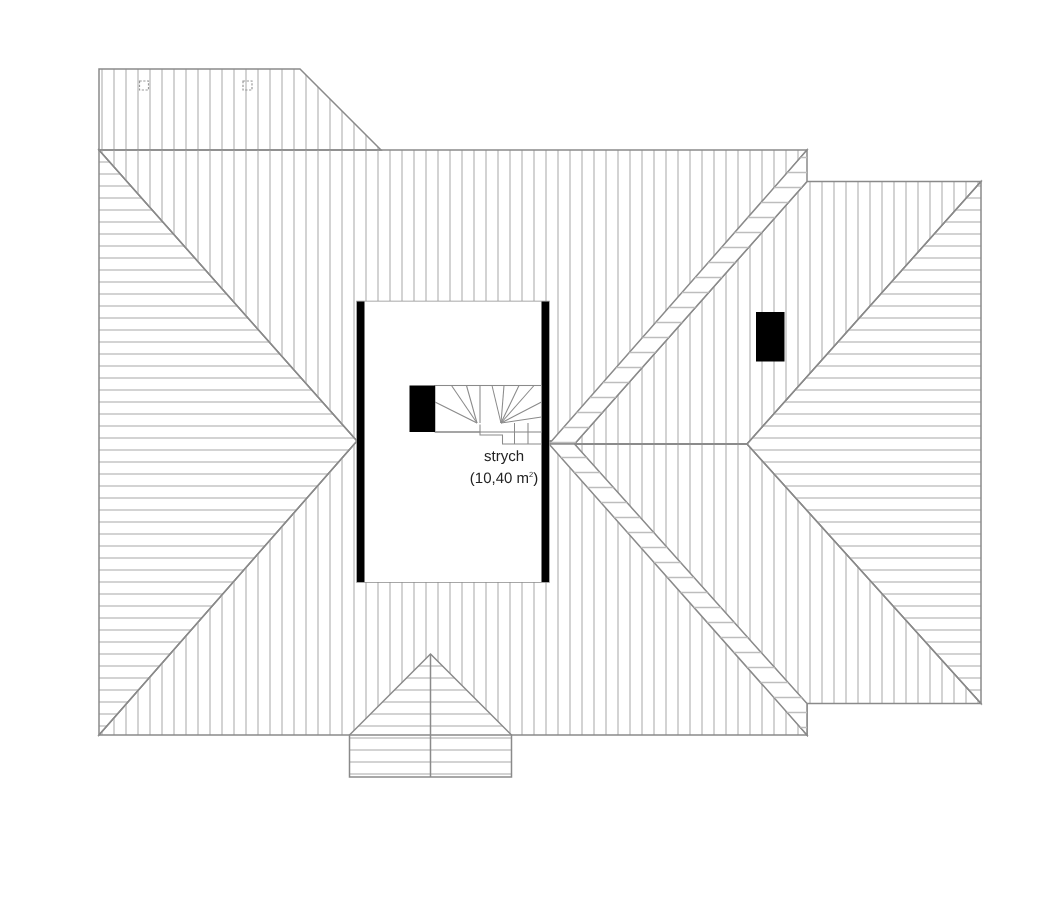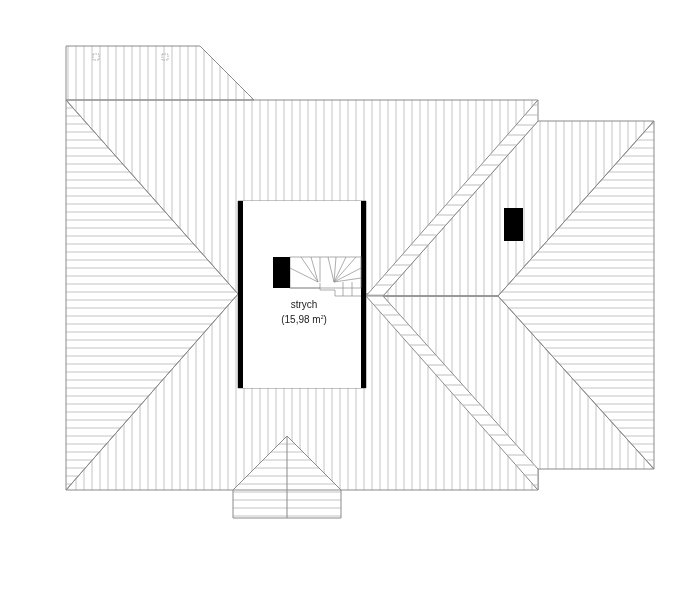--- a/index.html
+++ b/index.html
@@ -94,16 +94,16 @@
   <rect x="162" y="54" width="6" height="6" fill="none" stroke="#999" stroke-width="0.8" stroke-dasharray="1.5,1"></rect>
 
   <g>
     <polygon points="287,436 341,490 341,518 233,518 233,490" fill="#ffffff"></polygon>
     <polygon points="287,436 341,490 341,518 233,518 233,490" fill="url(#hhatch)" stroke="#8a8a8a" stroke-width="1"></polygon>
     <line x1="287" y1="436" x2="287" y2="518" stroke="#8a8a8a" stroke-width="1"></line>
     <line x1="233" y1="490" x2="341" y2="490" stroke="#8a8a8a" stroke-width="1"></line>
   </g>
 </svg>
 
-<div class="room-label" style="left:244px; top:299px;">
+<div class="room-label" style="left:244px; top:299px;padding-left:32px;">
   <div>strych</div>
-  <div><span>(15,98 m</span><sup>2</sup><span>)</span></div>
+  <div><span>(10,40 m</span><sup>2</sup><span>)</span></div>
 </div>
 
 </body></html>

